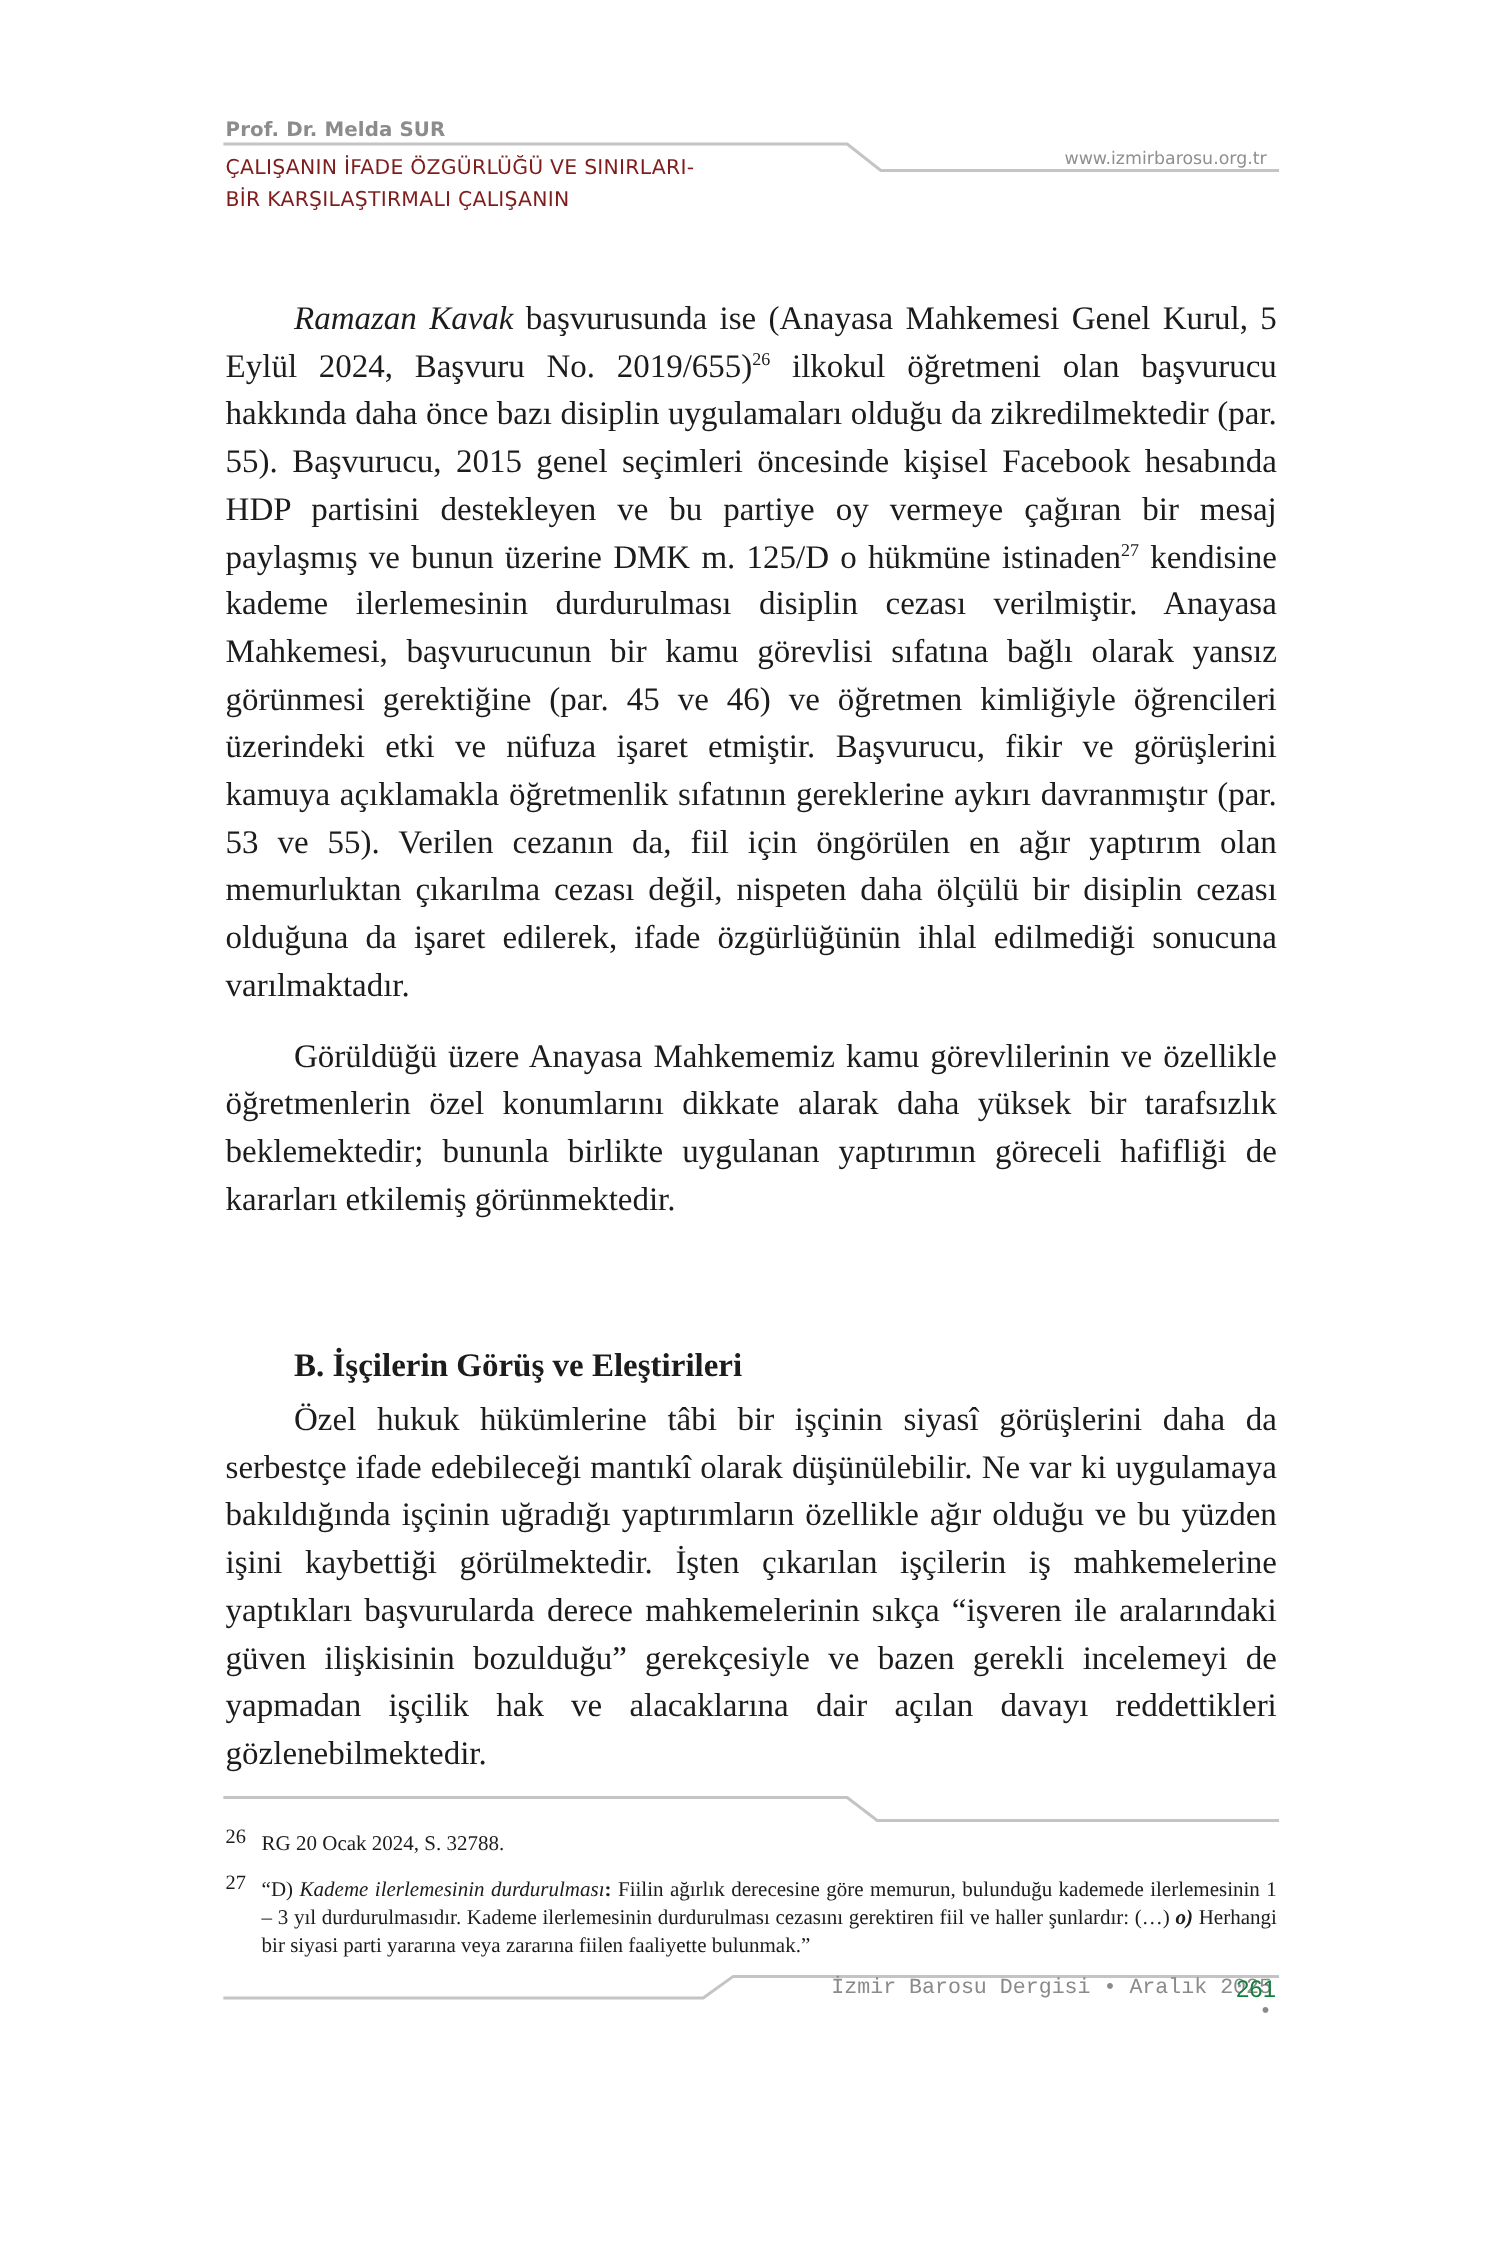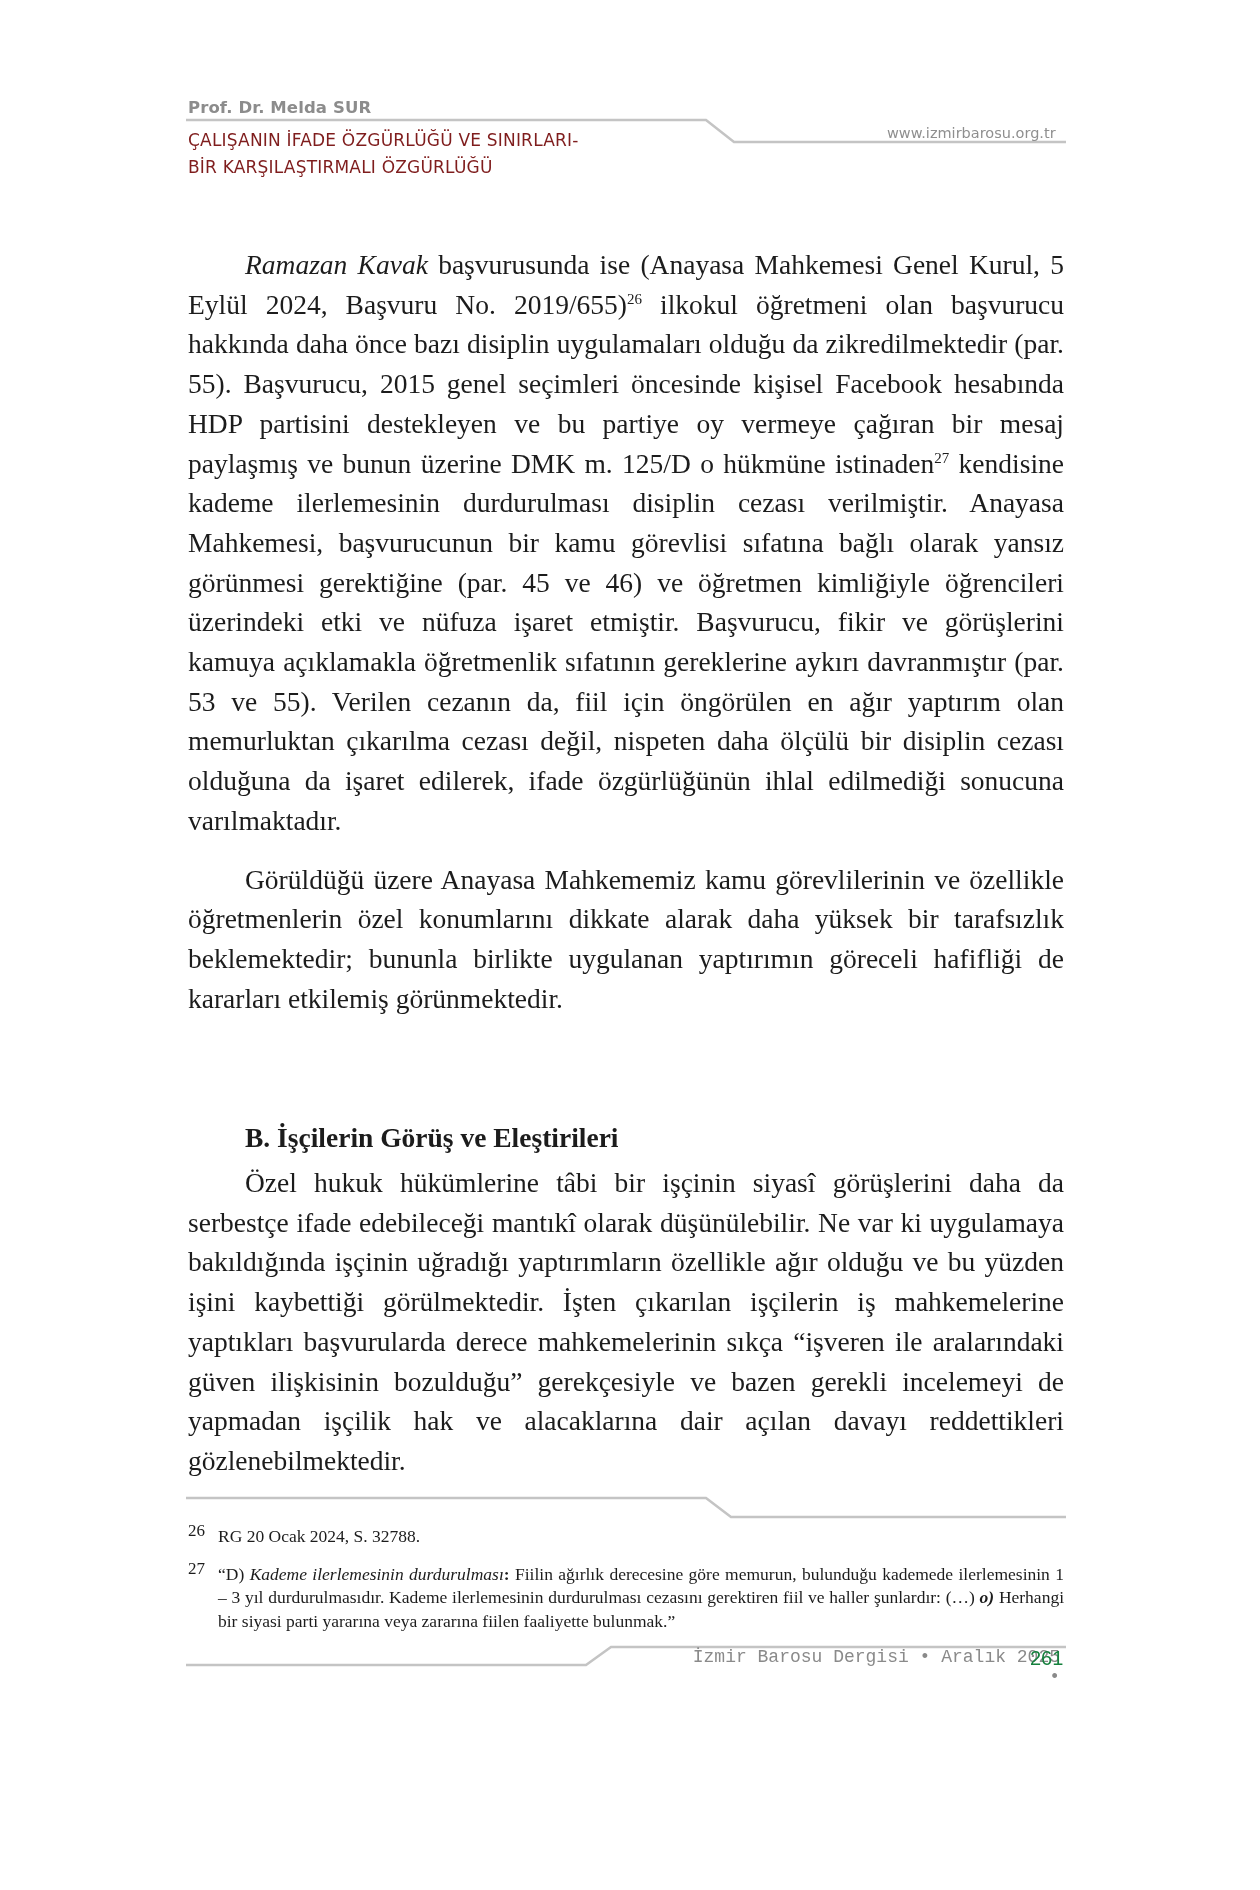--- a/index.html
+++ b/index.html
@@ -39,21 +39,21 @@
 <body>
 
 <div class="page">
 
   <div class="hdr-author">Prof. Dr. Melda SUR</div>
   <svg class="hdr-rule" viewBox="0 0 880 30" preserveAspectRatio="none">
     <polyline points="0,2 520,2 548,24 880,24" fill="none" stroke="#c4c4c4" stroke-width="2.5"></polyline>
   </svg>
   <div class="hdr-title">
     <div>ÇALIŞANIN İFADE ÖZGÜRLÜĞÜ VE SINIRLARI-</div>
-    <div>BİR KARŞILAŞTIRMALI ÖZGÜRLÜĞÜ</div>
+    <div>BİR KARŞILAŞTIRMALI ÇALIŞANIN</div>
   </div>
   <div class="hdr-url">www.izmirbarosu.org.tr</div>
 
   <div class="body">
     <p class="para"><em>Ramazan Kavak</em><span> başvurusunda ise (Anayasa Mahkemesi Genel Kurul, 5 Eylül 2024, Başvuru No. 2019/655)</span><sup class="fn">26</sup><span> ilkokul öğretmeni olan başvurucu hakkında daha önce bazı disiplin uygulamaları olduğu da zikredilmektedir (par. 55). Başvurucu, 2015 genel seçimleri öncesinde kişisel Facebook hesabında HDP partisini destekleyen ve bu partiye oy vermeye çağıran bir mesaj paylaşmış ve bunun üzerine DMK m. 125/D o hükmüne istinaden</span><sup class="fn">27</sup><span> kendisine kademe ilerlemesinin durdurulması disiplin cezası verilmiştir. Anayasa Mahkemesi, başvurucunun bir kamu görevlisi sıfatına bağlı olarak yansız görünmesi gerektiğine (par. 45 ve 46) ve öğretmen kimliğiyle öğrencileri üzerindeki etki ve nüfuza işaret etmiştir. Başvurucu, fikir ve görüşlerini kamuya açıklamakla öğretmenlik sıfatının gereklerine aykırı davranmıştır (par. 53 ve 55). Verilen cezanın da, fiil için öngörülen en ağır yaptırım olan memurluktan çıkarılma cezası değil, nispeten daha ölçülü bir disiplin cezası olduğuna da işaret edilerek, ifade özgürlüğünün ihlal edilmediği sonucuna varılmaktadır.</span></p>
     <p class="para">Görüldüğü üzere Anayasa Mahkememiz kamu görevlilerinin ve özellikle öğretmenlerin özel konumlarını dikkate alarak daha yüksek bir tarafsızlık beklemektedir; bununla birlikte uygulanan yaptırımın göreceli hafifliği de kararları etkilemiş görünmektedir.</p>
   </div>
 
   <div class="heading">B. İşçilerin Görüş ve Eleştirileri</div>
 

